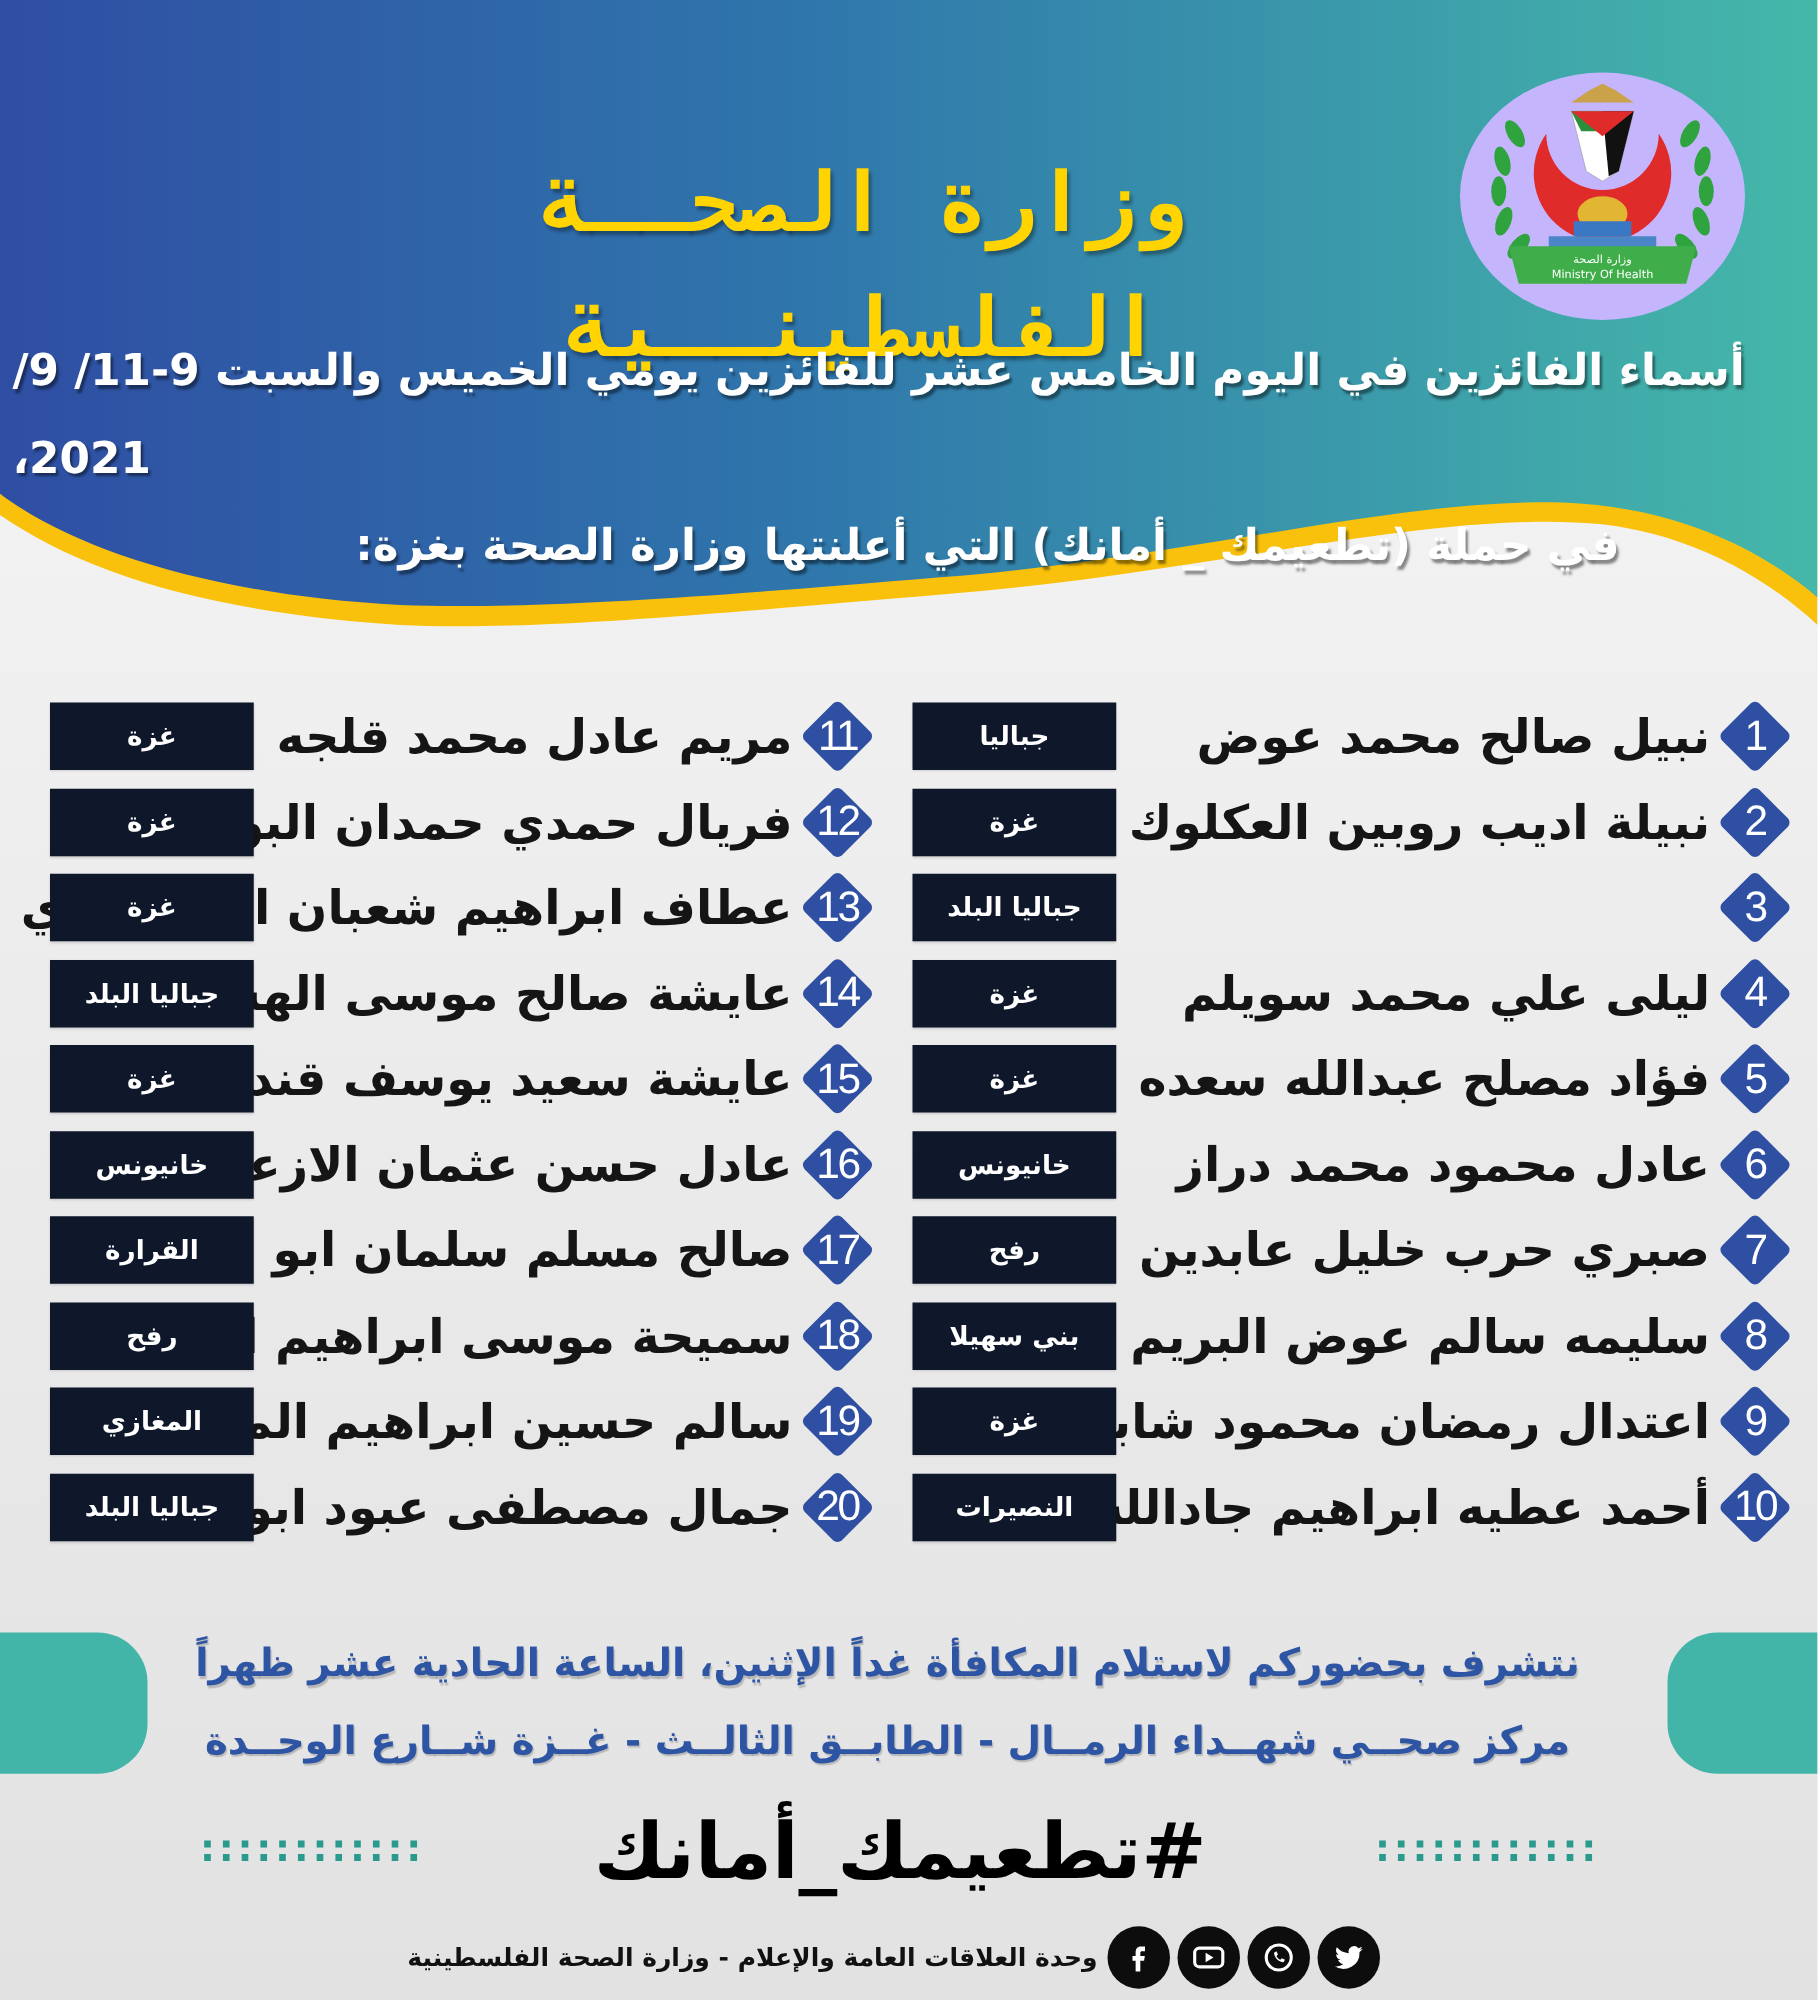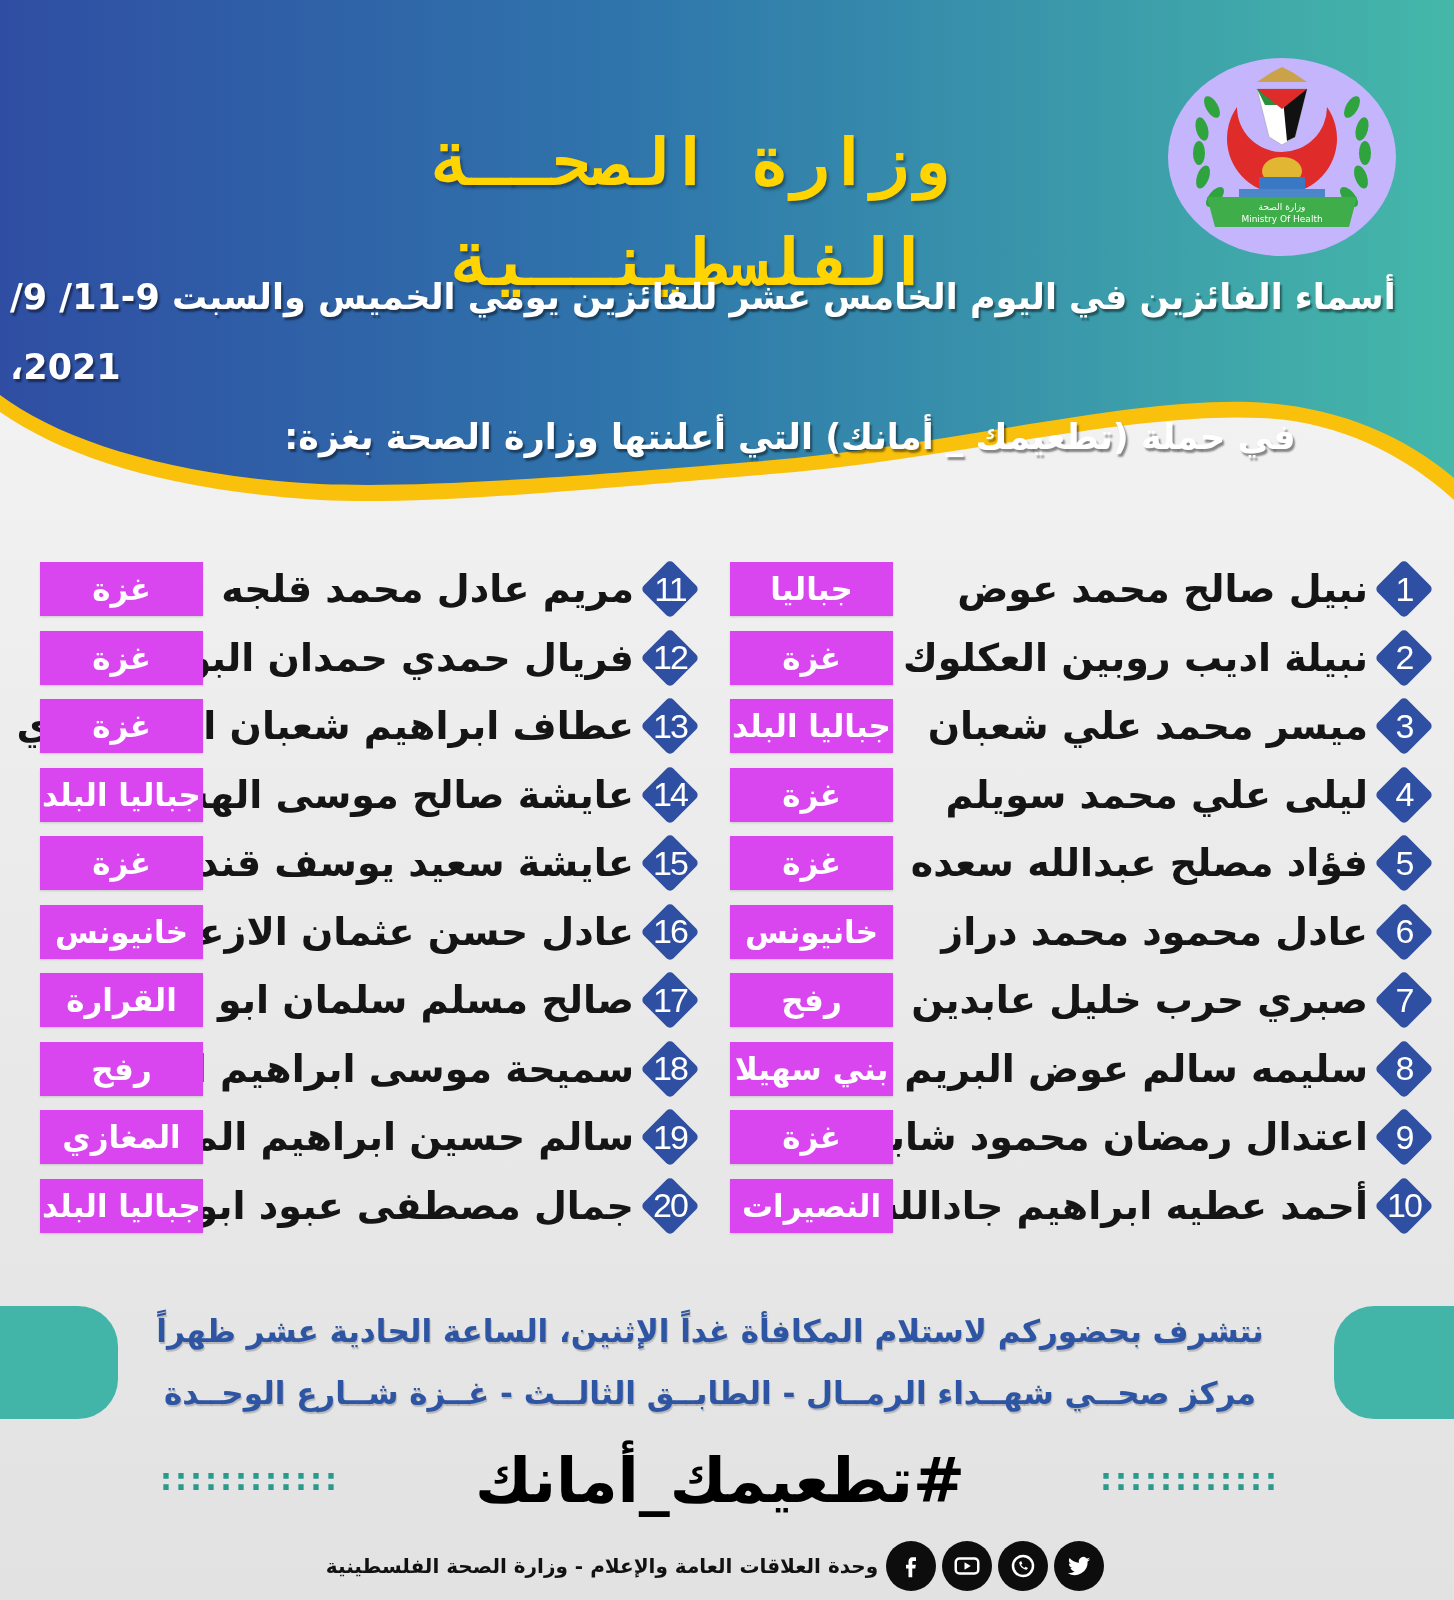--- a/index.html
+++ b/index.html
@@ -52,21 +52,21 @@
       position: relative; color: #ffffff; font-weight: normal; font-size: 34px;
       font-family: "Liberation Sans", sans-serif; letter-spacing: -2px;
       direction: ltr;
     }
     .name {
       font-weight: bold; font-size: 38px; color: #151515; white-space: nowrap;
       margin-right: 6px; flex: 1 1 auto;
     }
     .place {
       position: absolute; left: 0; top: 0; width: 163px; height: 54px;
-      background: #d946ef; color: #ffffff; font-weight: bold; font-size: 31px;
+      background: #0f172a; color: #ffffff; font-weight: bold; font-size: 21px;
       display: flex; align-items: center; justify-content: center; white-space: nowrap;
       box-shadow: 0 1px 2px rgba(0,0,0,0.15);
     }
     
     .tab-left, .tab-right {
       position: absolute; top: 1306px; width: 120px; height: 113px; background: #43b4a8;
     }
     .tab-left { left: -2px; border-radius: 0 40px 40px 0; }
     .tab-right { left: 1334px; border-radius: 40px 0 0 40px; }
     .invite {
@@ -168,21 +168,20 @@
         <span class="num">2</span>
       </div>
       <span class="name">نبيلة اديب روبين العكلوك</span>
       <div class="place">غزة</div>
     </div>
   <div class="row">
       <div class="num-badge">
         <div class="diamond"></div>
         <span class="num">3</span>
       </div>
-      <span class="name">ميسر محمد علي شعبان</span>
       <div class="place">جباليا البلد</div>
     </div>
   <div class="row">
       <div class="num-badge">
         <div class="diamond"></div>
         <span class="num">4</span>
       </div>
       <span class="name">ليلى علي محمد سويلم</span>
       <div class="place">غزة</div>
     </div>

